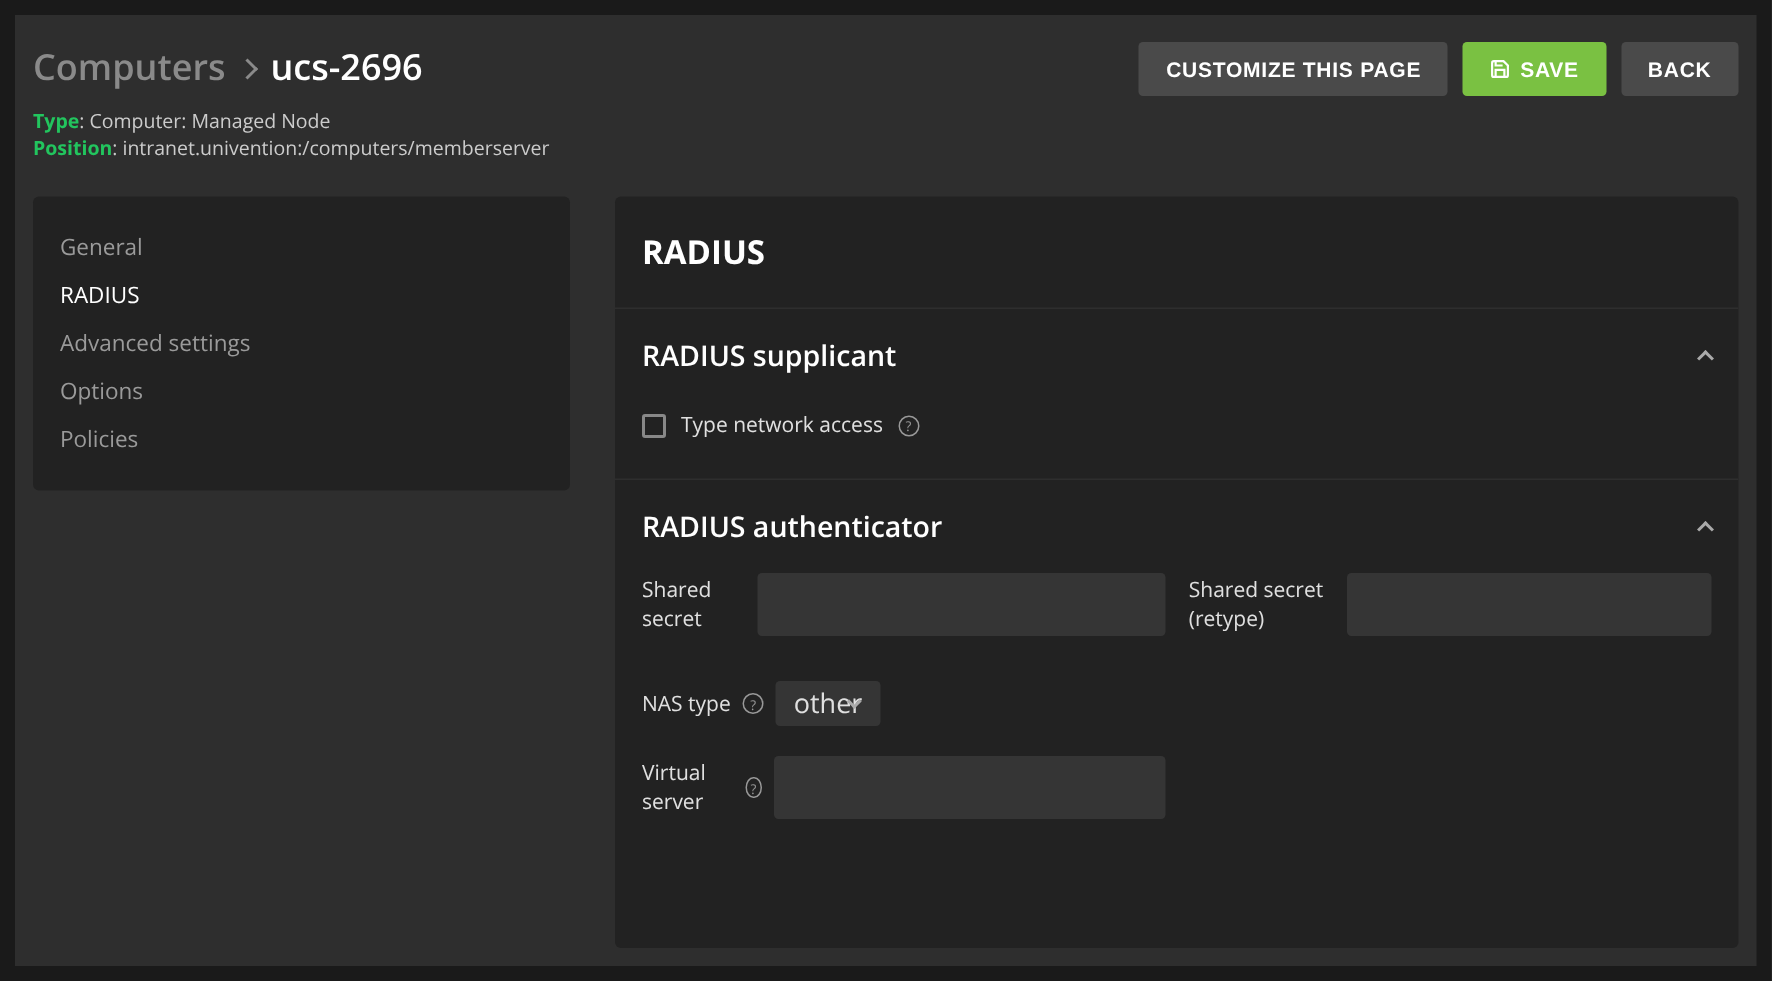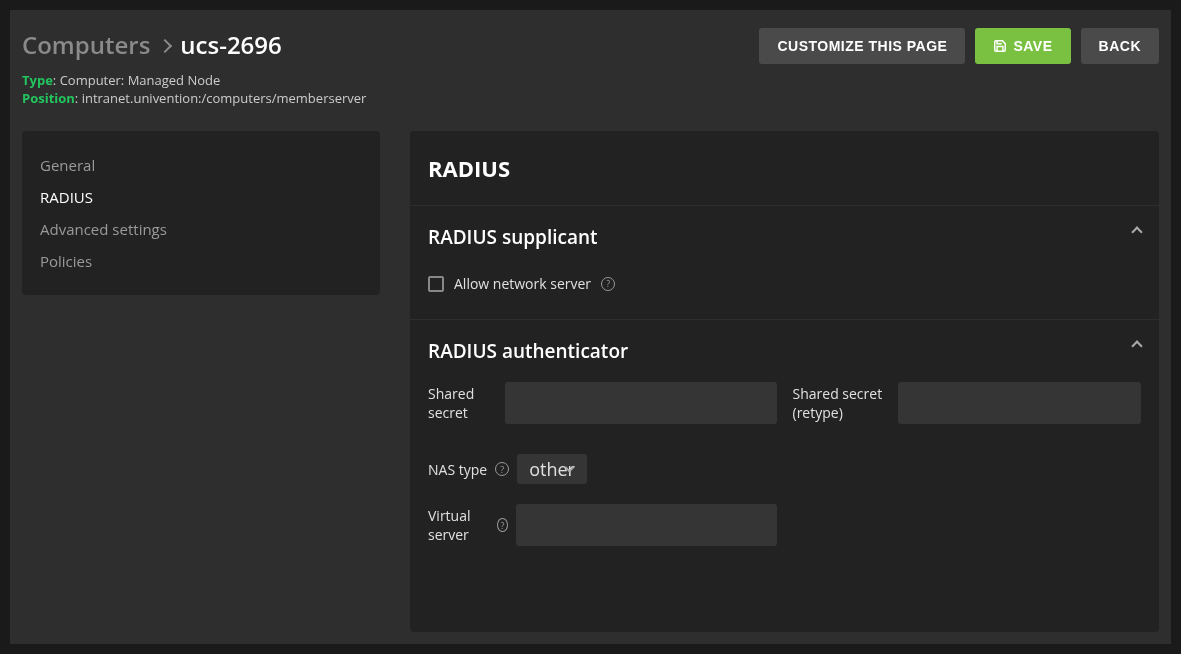--- a/index.html
+++ b/index.html
@@ -129,21 +129,21 @@
       color: #ffffff;
       padding: 22px 18px;
       border-bottom: 1px solid #2e2e2e;
     }
     .section {
       border-bottom: 1px solid #2e2e2e;
     }
     .section-header {
       display: flex;
       justify-content: space-between;
-      align-items: flex-start;
+      align-items: center;
       padding: 18px;
       cursor: pointer;
     }
     .section-title {
       font-size: 19px;
       font-weight: 600;
       color: #ffffff;
     }
     .chevron-up {
       width: 8px;
@@ -288,36 +288,39 @@
       <div class="sidebar-item">
         <span>General</span>
       </div>
       <div class="sidebar-item active">
         <span>RADIUS</span>
       </div>
       <div class="sidebar-item">
         <span>Advanced settings</span>
       </div>
       <div class="sidebar-item">
+        <span>Options</span>
+      </div>
+      <div class="sidebar-item">
         <span>Policies</span>
       </div>
     </div>
 
     <div class="main">
       <div class="main-title">RADIUS</div>
 
       <div class="section">
         <div class="section-header">
           <div class="section-title">RADIUS supplicant</div>
           <span class="chevron-up"></span>
         </div>
         <div class="section-body">
           <div class="checkbox-row">
             <div class="checkbox"></div>
-            <span class="checkbox-label">Allow network server</span>
+            <span class="checkbox-label">Type network access</span>
             <span class="help-icon">?</span>
           </div>
         </div>
       </div>
 
       <div class="section" style="border-bottom:none;">
         <div class="section-header">
           <div class="section-title">RADIUS authenticator</div>
           <span class="chevron-up"></span>
         </div>

